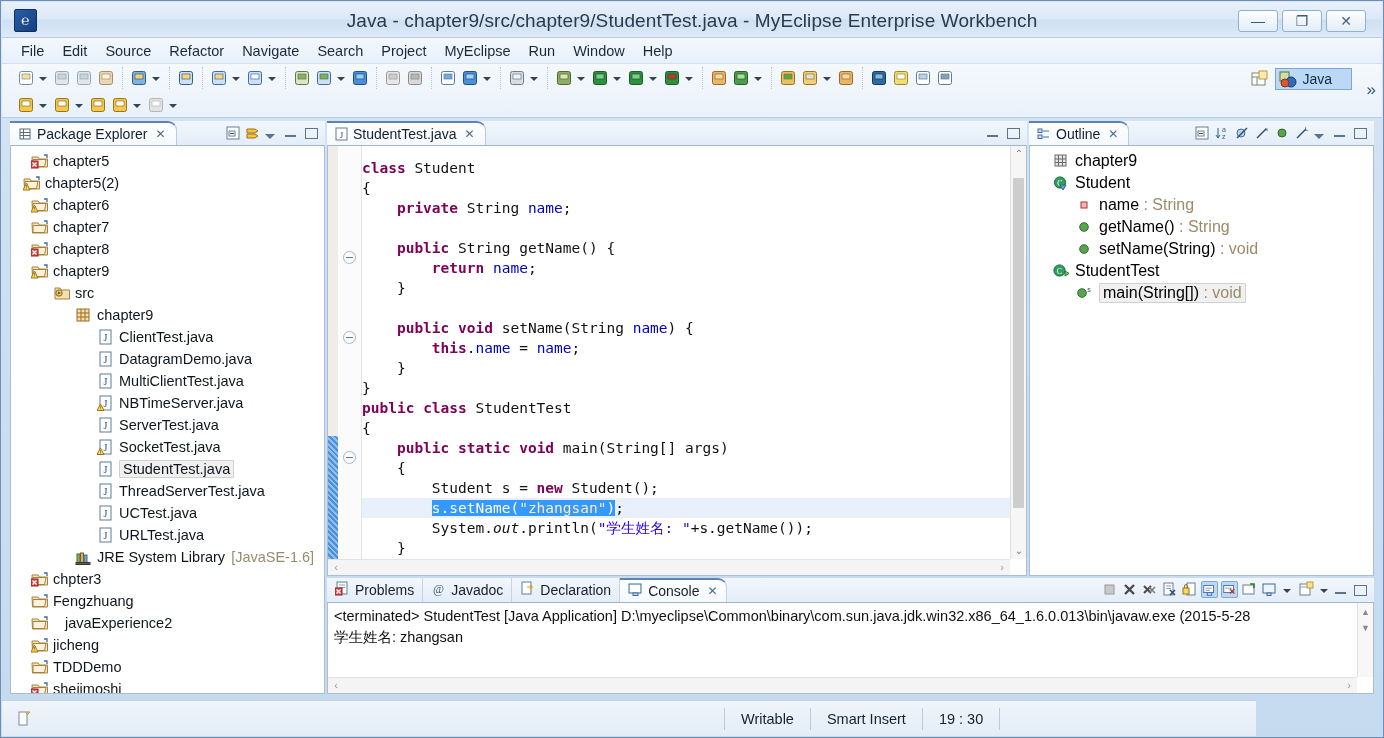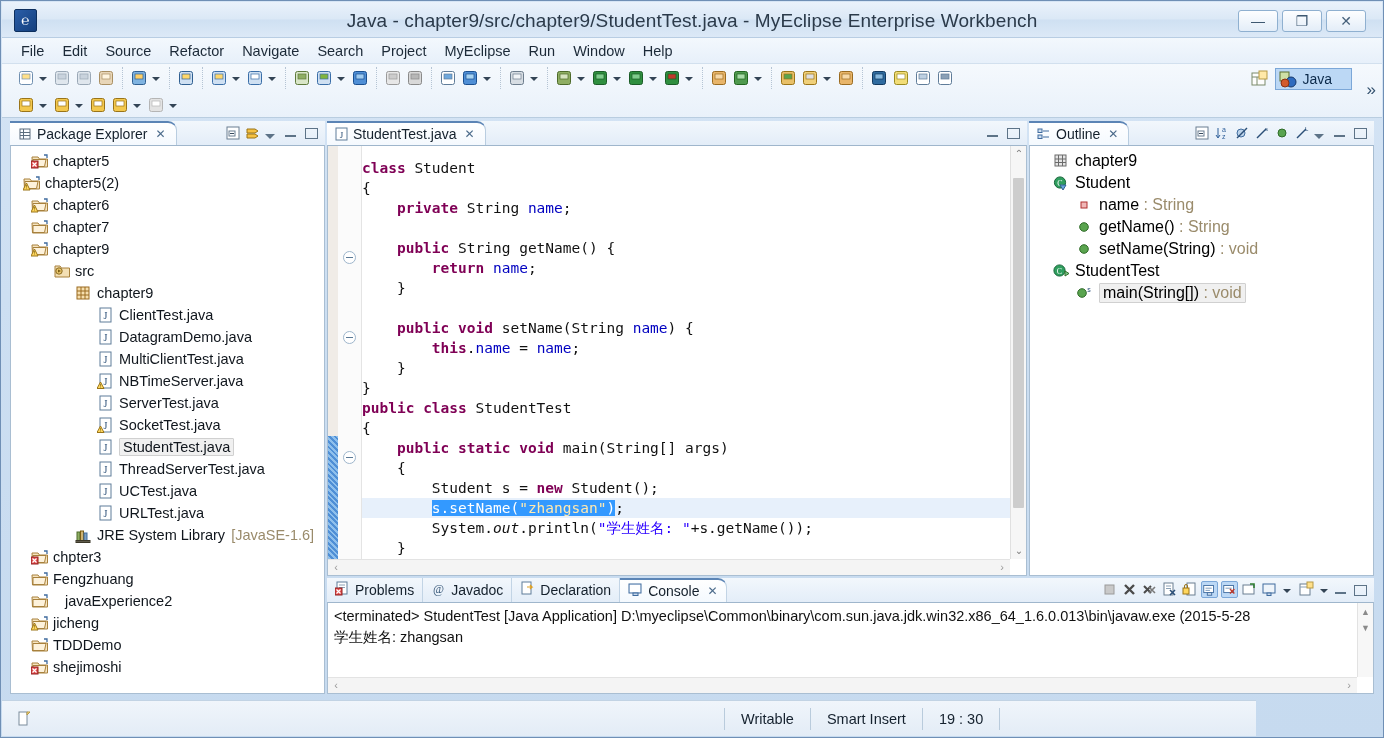--- a/index.html
+++ b/index.html
@@ -606,20 +606,30 @@
                 </svg></span>
               <span class="tlabel">chapter6</span>
             </div>
             <div class="trow" style="padding-left: 8px;">
               <span class="ticon-s"><svg width="18" height="16" viewBox="0 0 18 16">
                   <path d="M1 4 h6 l1.5 2 h8 v8 h-15 z" fill="#f6e4c0" stroke="#a8813c"></path>
                   <path d="M2 6.5 h13 l-1.5 7 h-11.5 z" fill="#fdf2dc" stroke="#a8813c"></path>
                   <path d="M13 2 l3 0 0 3" stroke="#3f6b9e" stroke-width="1.3" fill="none"></path>
                 </svg></span>
               <span class="tlabel">chapter7</span>
+            </div>
+            <div class="trow" style="padding-left: 8px;">
+              <span class="ticon-s"><svg width="18" height="16" viewBox="0 0 18 16">
+                  <path d="M1 4 h6 l1.5 2 h8 v8 h-15 z" fill="#f6e4c0" stroke="#a8813c"></path>
+                  <path d="M2 6.5 h13 l-1.5 7 h-11.5 z" fill="#fdf2dc" stroke="#a8813c"></path>
+                  <path d="M13 2 l3 0 0 3" stroke="#3f6b9e" stroke-width="1.3" fill="none"></path>
+                  <rect x="0" y="8" width="7" height="7" fill="#e14b4b" stroke="#8f2020"></rect>
+                  <path d="M1.5 9.5 L5.5 13.5 M5.5 9.5 L1.5 13.5" stroke="#fff" stroke-width="1.2"></path>
+                </svg></span>
+              <span class="tlabel">chapter8</span>
             </div>
             <div class="trow" style="padding-left: 8px;">
               <span class="ticon-s"><svg width="18" height="16" viewBox="0 0 18 16">
                   <path d="M1 4 h6 l1.5 2 h8 v8 h-15 z" fill="#f6e4c0" stroke="#a8813c"></path>
                   <path d="M2 6.5 h13 l-1.5 7 h-11.5 z" fill="#fdf2dc" stroke="#a8813c"></path>
                   <path d="M13 2 l3 0 0 3" stroke="#3f6b9e" stroke-width="1.3" fill="none"></path>
                   <path d="M3.5 8 L7 15 L0 15 z" fill="#ffd75e" stroke="#9a7418"></path>
                   <text x="3.5" y="14.2" font-size="6" text-anchor="middle" fill="#5b4608">!</text>
                 </svg></span>
               <span class="tlabel">chapter9</span>

